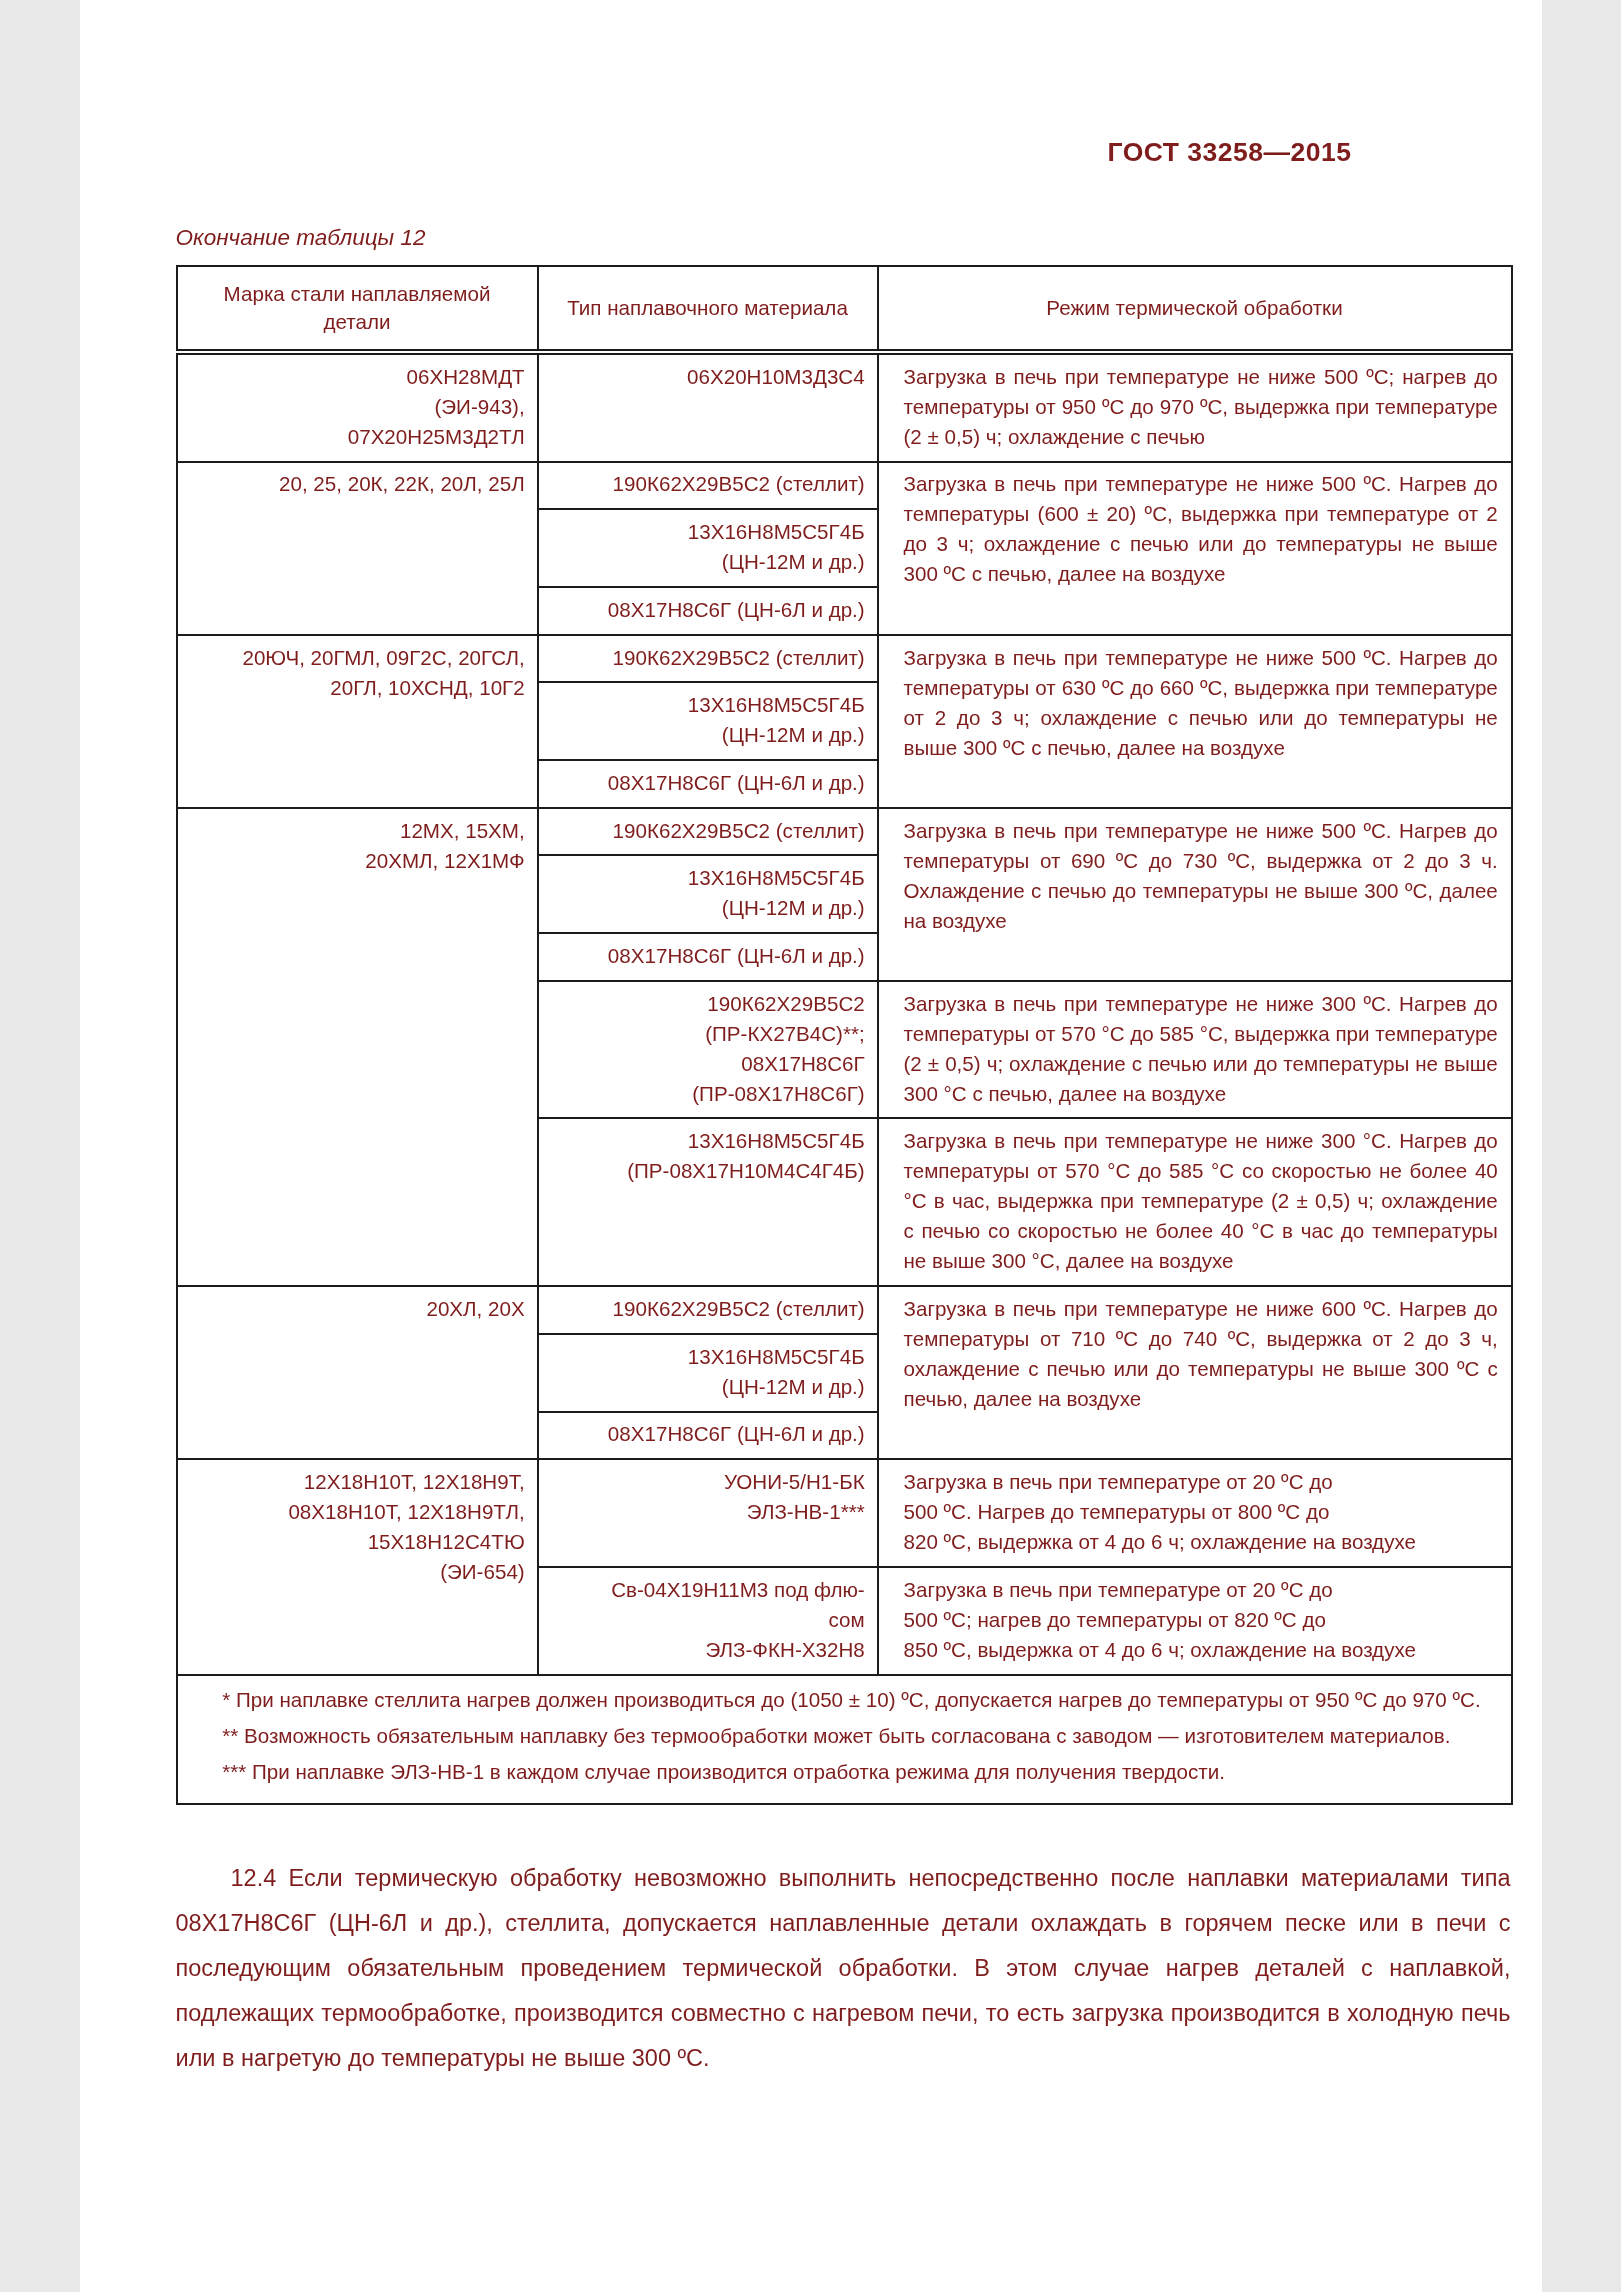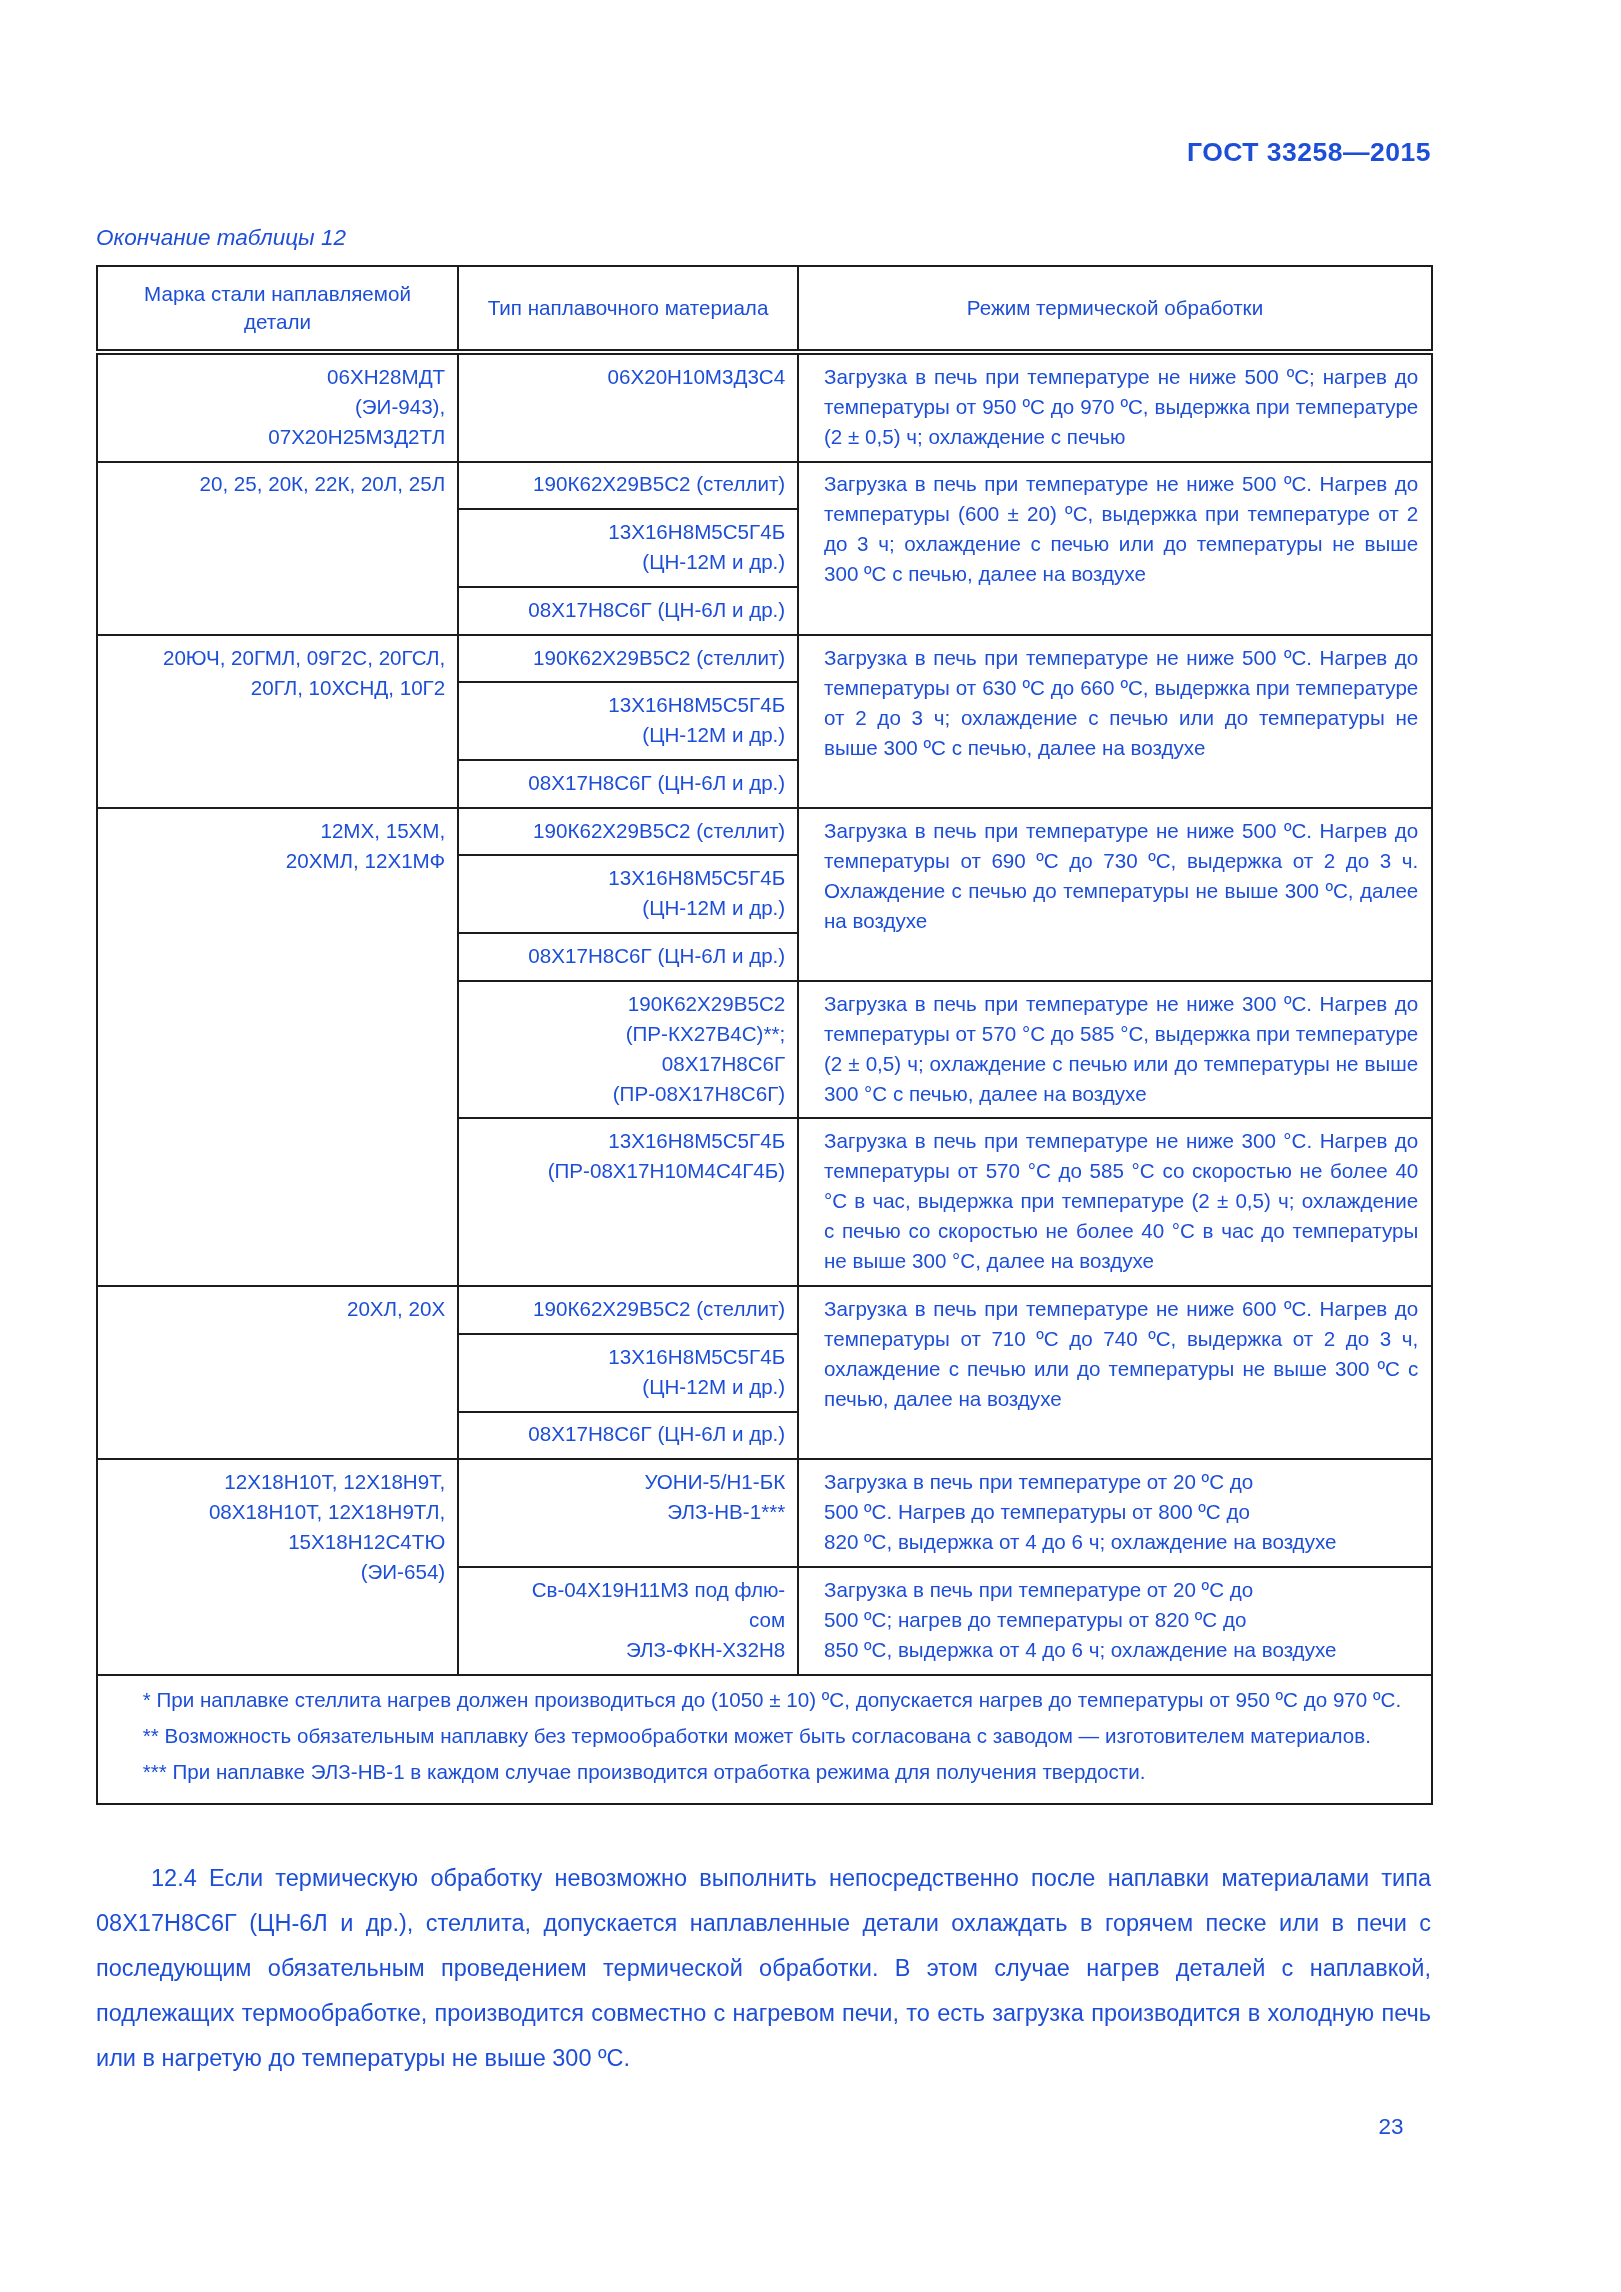--- a/index.html
+++ b/index.html
@@ -1,18 +1,18 @@
 <!DOCTYPE html>
 <html lang="ru"><head>
 <meta charset="utf-8">
 <style>
   html,body{margin:0;padding:0;background:#e8e8e8;}
   .page{
-    width:1621px;height:2293px;background:#ffffff;margin:0 auto;position:relative;
-    font-family:"Liberation Sans","DejaVu Sans",sans-serif;color:#1d4ed8;
+    width:1462px;height:2293px;background:#ffffff;margin:0 auto;position:relative;
+    font-family:"Liberation Sans","DejaVu Sans",sans-serif;color:#7f1d1d;
     box-sizing:border-box;padding:137px 190px 0 96px;
   }
   .doc-number{
     text-align:right;font-weight:bold;font-size:26.5px;letter-spacing:0.5px;
   }
   .table-caption{
     margin-top:57px;font-style:italic;font-size:22.5px;
   }
   table.heat-table{
     margin-top:13.7px;border-collapse:collapse;table-layout:fixed;width:1335px;
@@ -169,16 +169,15 @@
           <p class="footnote">* При наплавке стеллита нагрев должен производиться до (1050 ± 10) ºС, допускается нагрев до температуры от 950 ºС до 970 ºС.</p>
           <p class="footnote">** Возможность обязательным наплавку без термообработки может быть согласована с заводом — изготовителем материалов.</p>
           <p class="footnote">*** При наплавке ЭЛЗ-НВ-1 в каждом случае производится отработка режима для получения твердости.</p>
         </td>
       </tr>
     </tbody>
   </table>
 
   <div class="body-paragraph">12.4 Если термическую обработку невозможно выполнить непосредственно после наплавки материалами типа 08Х17Н8С6Г (ЦН-6Л и др.), стеллита, допускается наплавленные детали охлаждать в горячем песке или в печи с последующим обязательным проведением термической обработки. В этом случае нагрев деталей с наплавкой, подлежащих термообработке, производится совместно с нагревом печи, то есть загрузка производится в холодную печь или в нагретую до температуры не выше 300 ºС.</div>
 
-  <div class="page-number">23</div>
 
 </div>
 
 
 </body></html>

